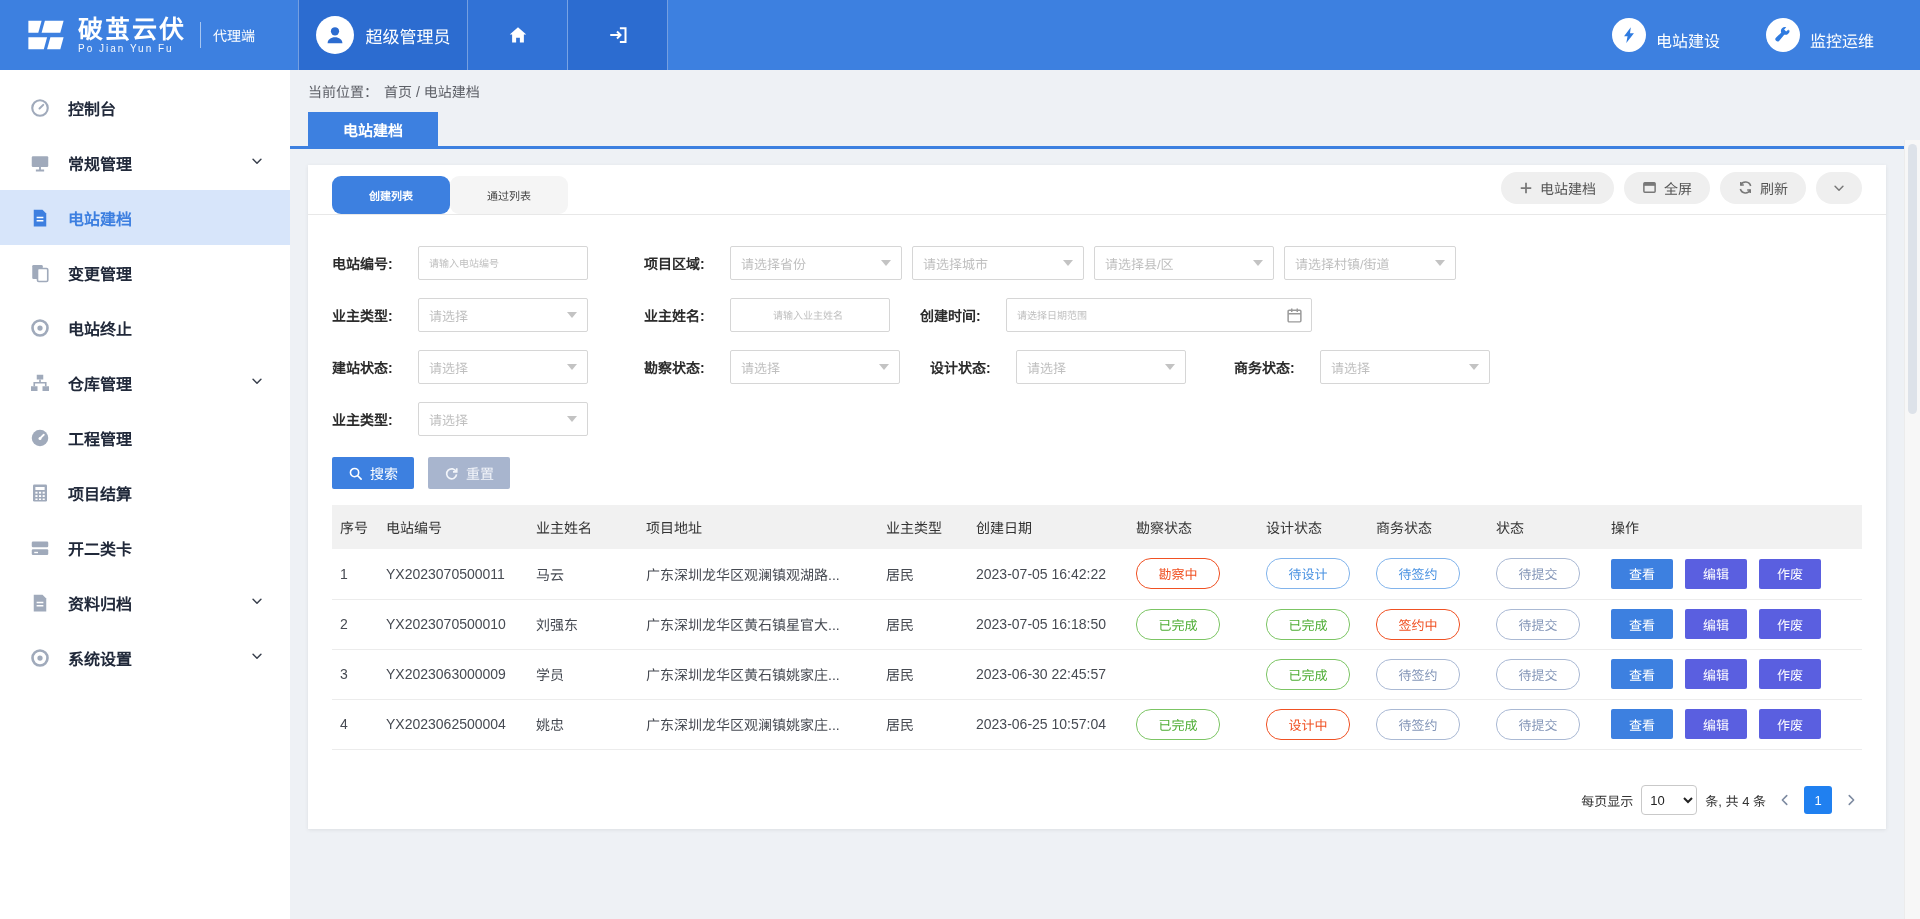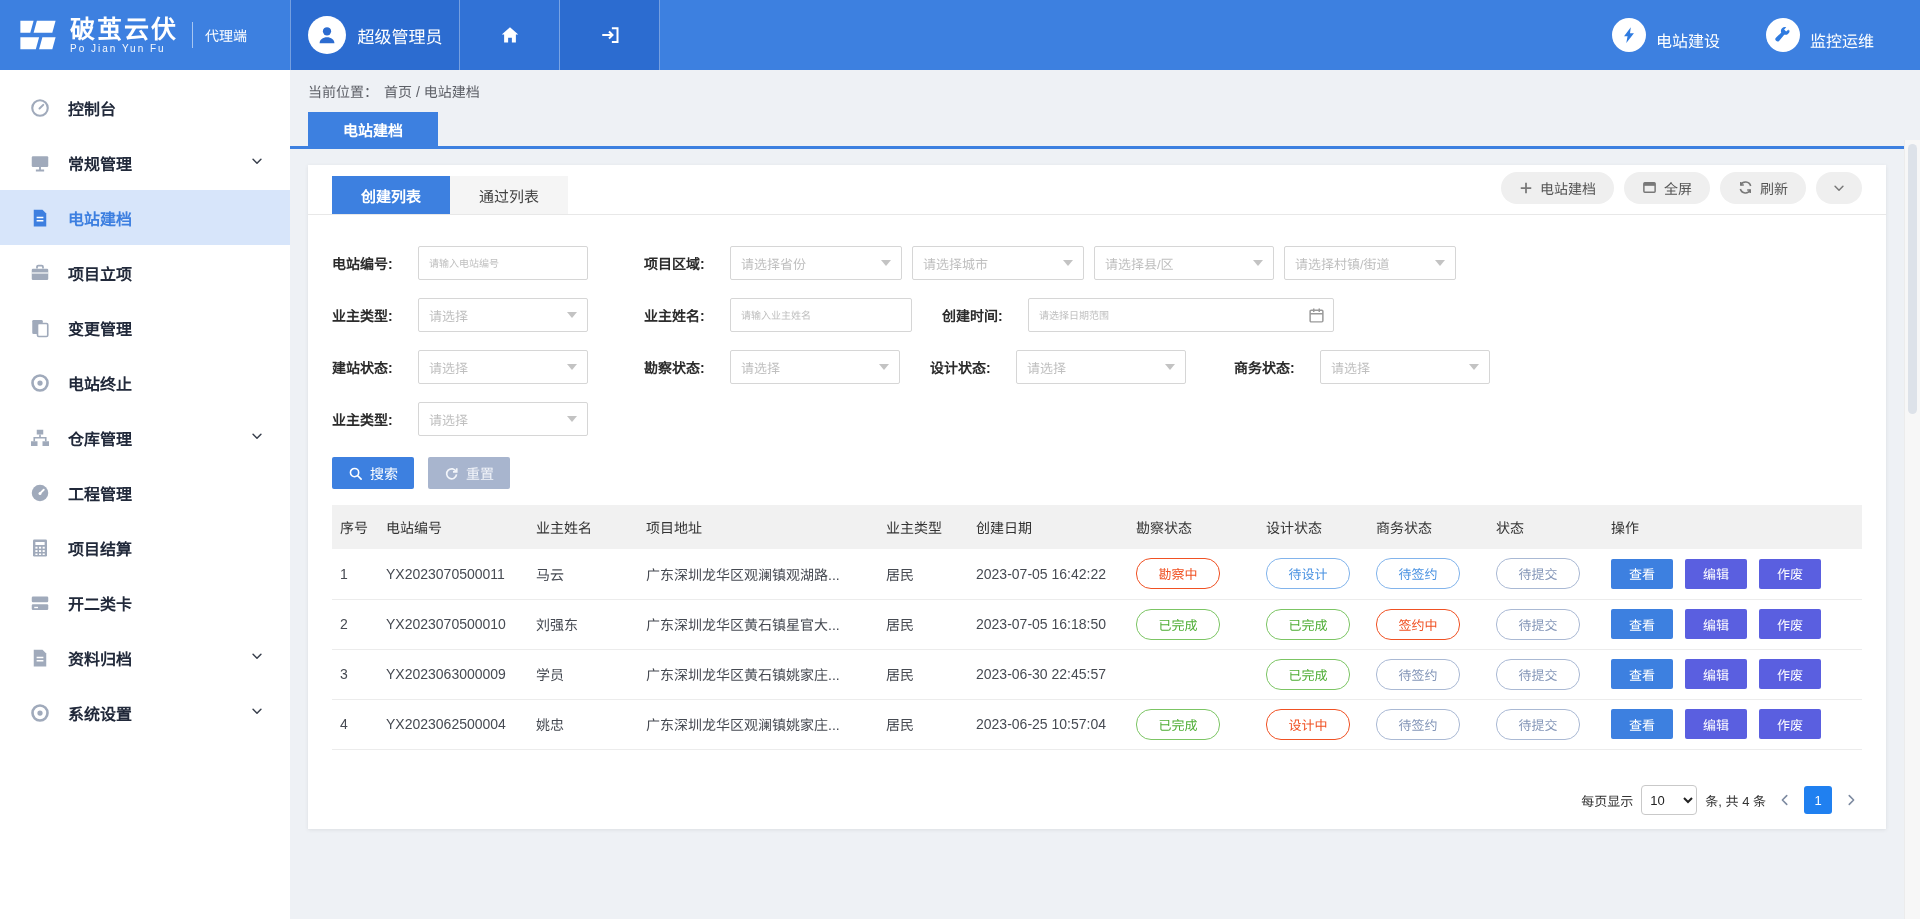--- a/index.html
+++ b/index.html
@@ -2,21 +2,21 @@
 <html lang="zh-CN"><head>
 <meta charset="utf-8">
 <style>
   * { margin:0; padding:0; box-sizing:border-box; }
   html,body { width:1920px; height:919px; overflow:hidden; }
   body { font-family:"Liberation Sans","DejaVu Sans",sans-serif; background:#eef1f5; color:#333; font-size:14px; }
   .icon { display:inline-flex; align-items:center; justify-content:center; line-height:0; }
   .icon svg { display:block; }
 
   
-  .topbar { height:70px; background:#3d80e0; display:flex; align-items:stretch; color:#fff; }
+  .topbar { height:70px; background:#3d80e0; display:flex; align-items:stretch; color:#fff;padding-left:8px; }
   .brand { width:290px; flex:none; display:flex; align-items:center; padding-left:16px; }
   .logo-mark { width:44px; height:44px; flex:none; }
   .brand-text { margin-left:10px; }
   .brand-cn { font-size:25px; font-weight:bold; letter-spacing:2px; line-height:1.1; }
   .brand-en { font-size:10px; letter-spacing:2px; opacity:.95; }
   .brand-sep { width:1px; height:26px; background:rgba(255,255,255,.55); margin:0 12px 0 14px; }
   .portal { font-size:14px; }
   .user-strip { display:flex; align-items:stretch; }
   .seg { background:#2c6cd0; display:flex; align-items:center; justify-content:center; border-right:1px solid rgba(255,255,255,.35); cursor:pointer; }
   .seg-user { width:170px; border-left:1px solid rgba(255,255,255,.35); }
@@ -41,21 +41,21 @@
   .content { flex:1; position:relative; }
   .breadcrumb { height:42px; padding:0 18px; display:flex; align-items:center; font-size:14px; color:#5c5f66; }
   .breadcrumb .bc-path { margin-left:6px; }
   .page-tab-row { padding:0 18px; border-bottom:3px solid #3d80e0; display:flex; }
   .page-tab { width:130px; height:34px; background:#3d80e0; color:#fff; font-size:15px; font-weight:bold; display:flex; align-items:center; justify-content:center; cursor:pointer; }
 
   
   .card { margin:16px 34px 0 18px; background:#fff; box-shadow:0 1px 4px rgba(0,0,0,.08); padding:0 24px 14px; height:664px; display:flex; flex-direction:column; }
   .card-head { display:flex; align-items:flex-end; justify-content:space-between; border-bottom:1px solid #e8e8e8; height:50px; margin:0 -24px; padding:0 24px; flex:none; }
   .tabs { display:flex; }
-  .tab { min-width:118px; height:38px; display:flex; align-items:center; justify-content:center; font-size:15px; background:#f5f5f5; color:#444; cursor:pointer; padding:0 18px; }
+  .tab { min-width:118px; height:38px; display:flex; align-items:center; justify-content:center; font-size:11px; background:#f5f5f5; color:#444; cursor:pointer; padding:0 18px;border-radius:9px; }
   .tab.active { background:#3d80e0; color:#fff; font-weight:bold; }
   .toolbar { display:flex; gap:10px; align-items:center; align-self:center; margin-bottom:4px; }
   .pill-btn { height:32px; border-radius:16px; background:#efefef; color:#555; font-size:14px; display:flex; align-items:center; gap:7px; padding:0 18px; border:none; cursor:pointer; }
   .pill-btn .icon { color:#787878; }
   .pill-btn.round { width:46px; padding:0; justify-content:center; }
 
   
   .filters { padding-top:22px; flex:none; }
   .f-row { display:flex; align-items:center; height:52px; }
   .f-label { font-size:14px; font-weight:bold; color:#2b2b2b; width:86px; flex:none; }
@@ -191,30 +191,20 @@
           </svg></span>
       </div>
       <div class="side-item active">
         <span class="icon side-icon">
           <svg width="20" height="20" viewBox="0 0 16 16">
             <path d="M3 1.3h7l3 3v10.4H3z" fill="currentColor"></path>
             <path d="M5.3 7.6h5.4M5.3 10.2h5.4" stroke="#fff" stroke-width="1.2"></path>
           </svg>
         </span>
         <span class="side-label">电站建档</span>
-      </div>
-      <div class="side-item">
-        <span class="icon side-icon">
-          <svg width="20" height="20" viewBox="0 0 16 16">
-            <rect x="1.4" y="4.6" width="13.2" height="9" rx="1" fill="currentColor"></rect>
-            <path d="M5.6 4.4V3.1c0-.6.4-1 1-1h2.8c.6 0 1 .4 1 1v1.3" fill="none" stroke="currentColor" stroke-width="1.4"></path>
-            <path d="M1.4 8h13.2" stroke="#fff" stroke-width=".9"></path>
-          </svg>
-        </span>
-        <span class="side-label">项目立项</span>
       </div>
       <div class="side-item">
         <span class="icon side-icon">
           <svg width="20" height="20" viewBox="0 0 16 16">
             <rect x="1.8" y="1.6" width="8.4" height="11.2" rx="1" fill="currentColor"></rect>
             <rect x="6" y="4.4" width="8.2" height="10.4" rx="1" fill="#fff" stroke="currentColor" stroke-width="1.3"></rect>
           </svg>
         </span>
         <span class="side-label">变更管理</span>
       </div>
@@ -384,21 +374,21 @@
               <span class="sel-arrow"></span>
             </div>
           </div>
           <div class="f-row">
             <span class="f-label">业主类型:</span>
             <div class="f-ctl f-select" style="width: 170px;">
               <span class="f-placeholder">请选择</span>
               <span class="sel-arrow"></span>
             </div>
             <span class="f-label" style="margin-left: 56px;">业主姓名:</span>
-            <div class="f-ctl" style="width: 182px;">
+            <div class="f-ctl" style="width: 160px; padding-left: 32px;">
               <input placeholder="请输入业主姓名" style="">
             </div>
             <span class="f-label" style="margin-left: 30px;">创建时间:</span>
             <div class="f-ctl f-date" style="width: 306px;">
               <input placeholder="请选择日期范围" style="">
               <span class="icon ">
                 <svg width="17" height="17" viewBox="0 0 16 16">
                   <rect x="2" y="3" width="12" height="11" rx="1" fill="none" stroke="currentColor" stroke-width="1.4"></rect>
                   <path d="M2 6.4h12M5.4 1.4v3.2M10.6 1.4v3.2" stroke="currentColor" stroke-width="1.4" fill="none"></path>
                 </svg>

